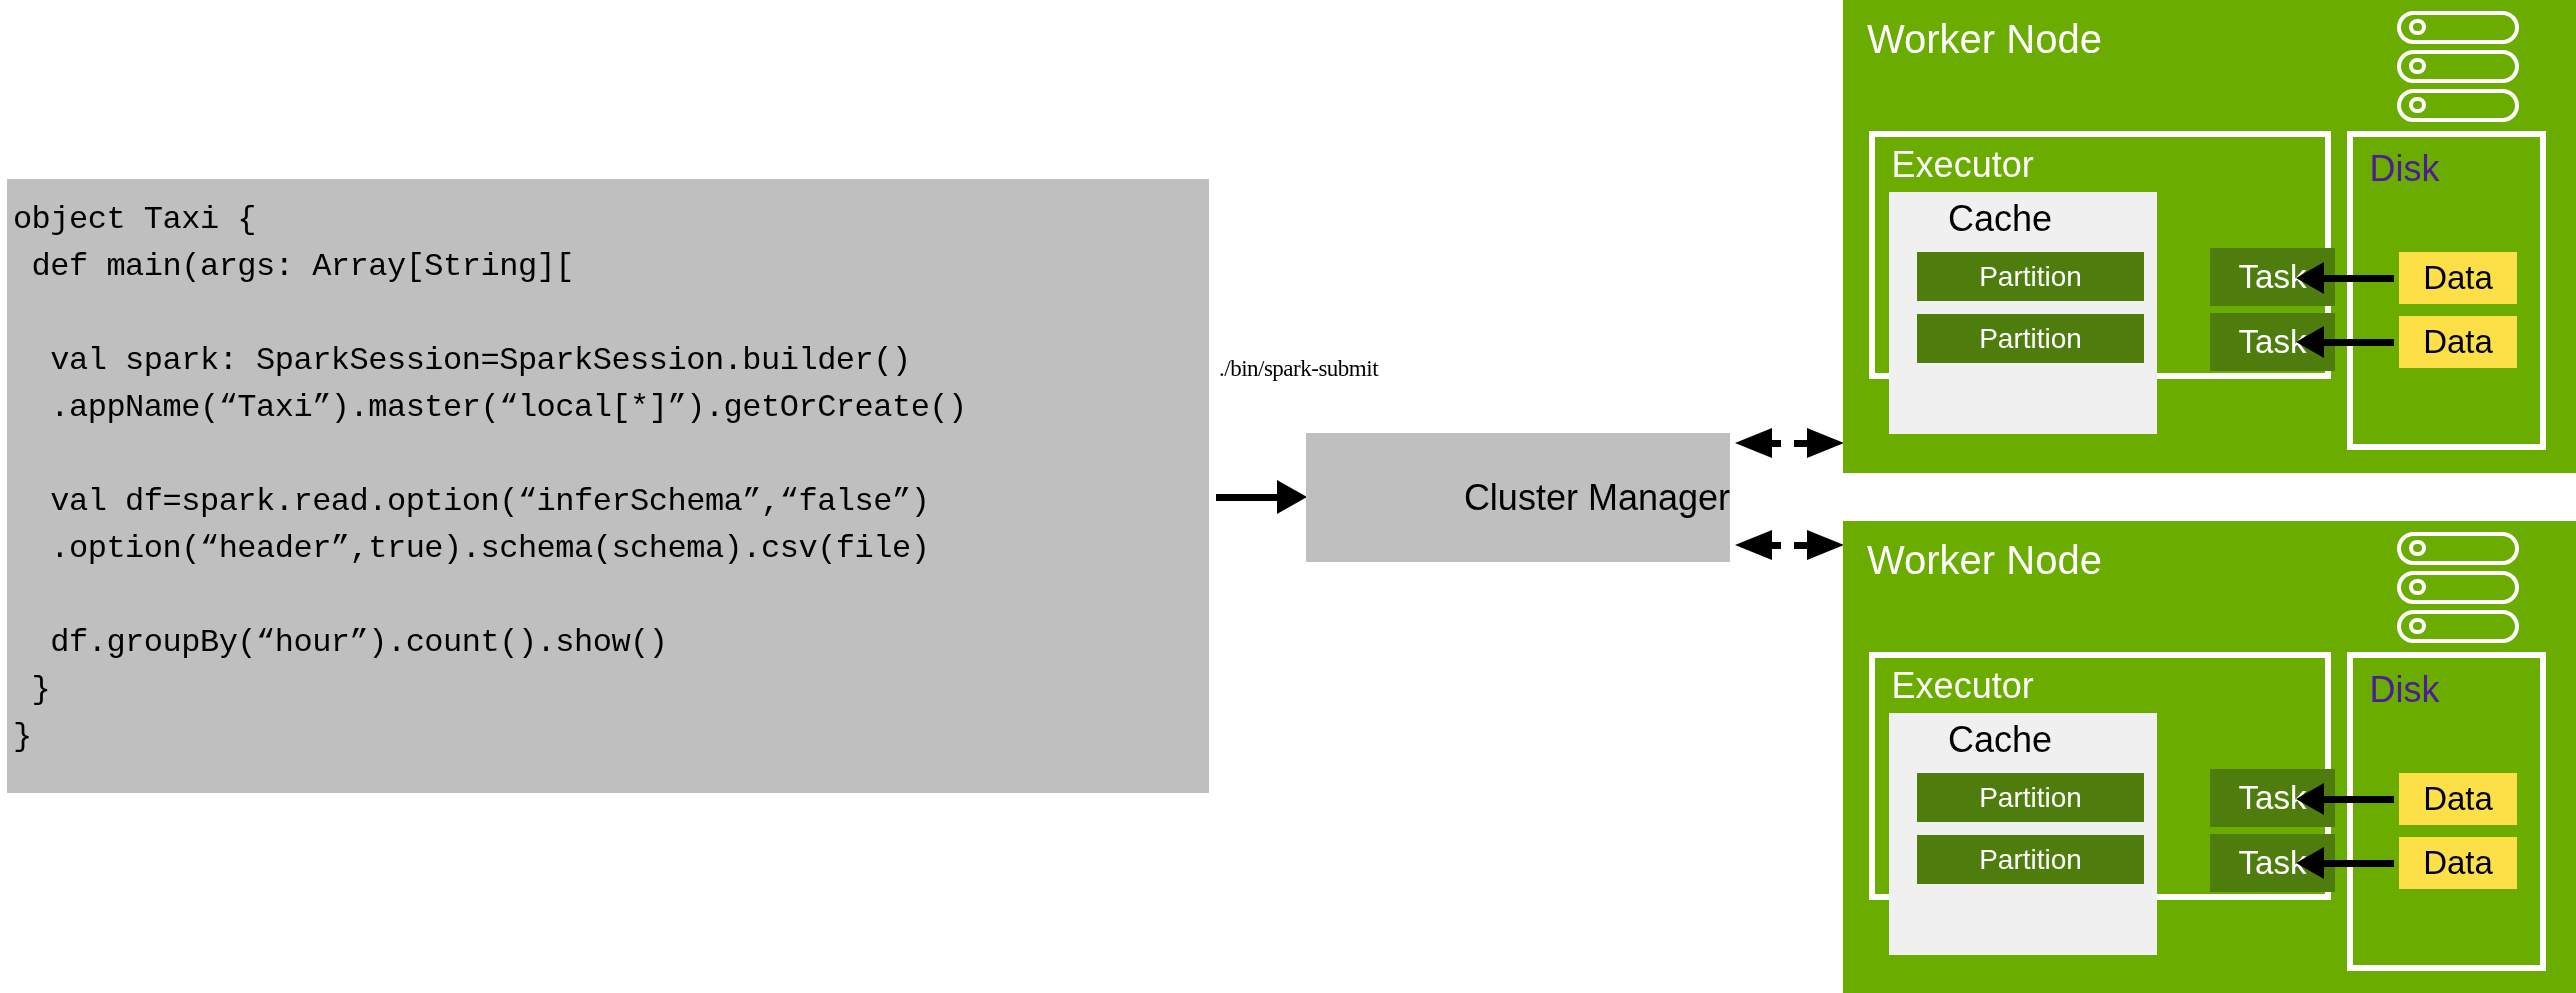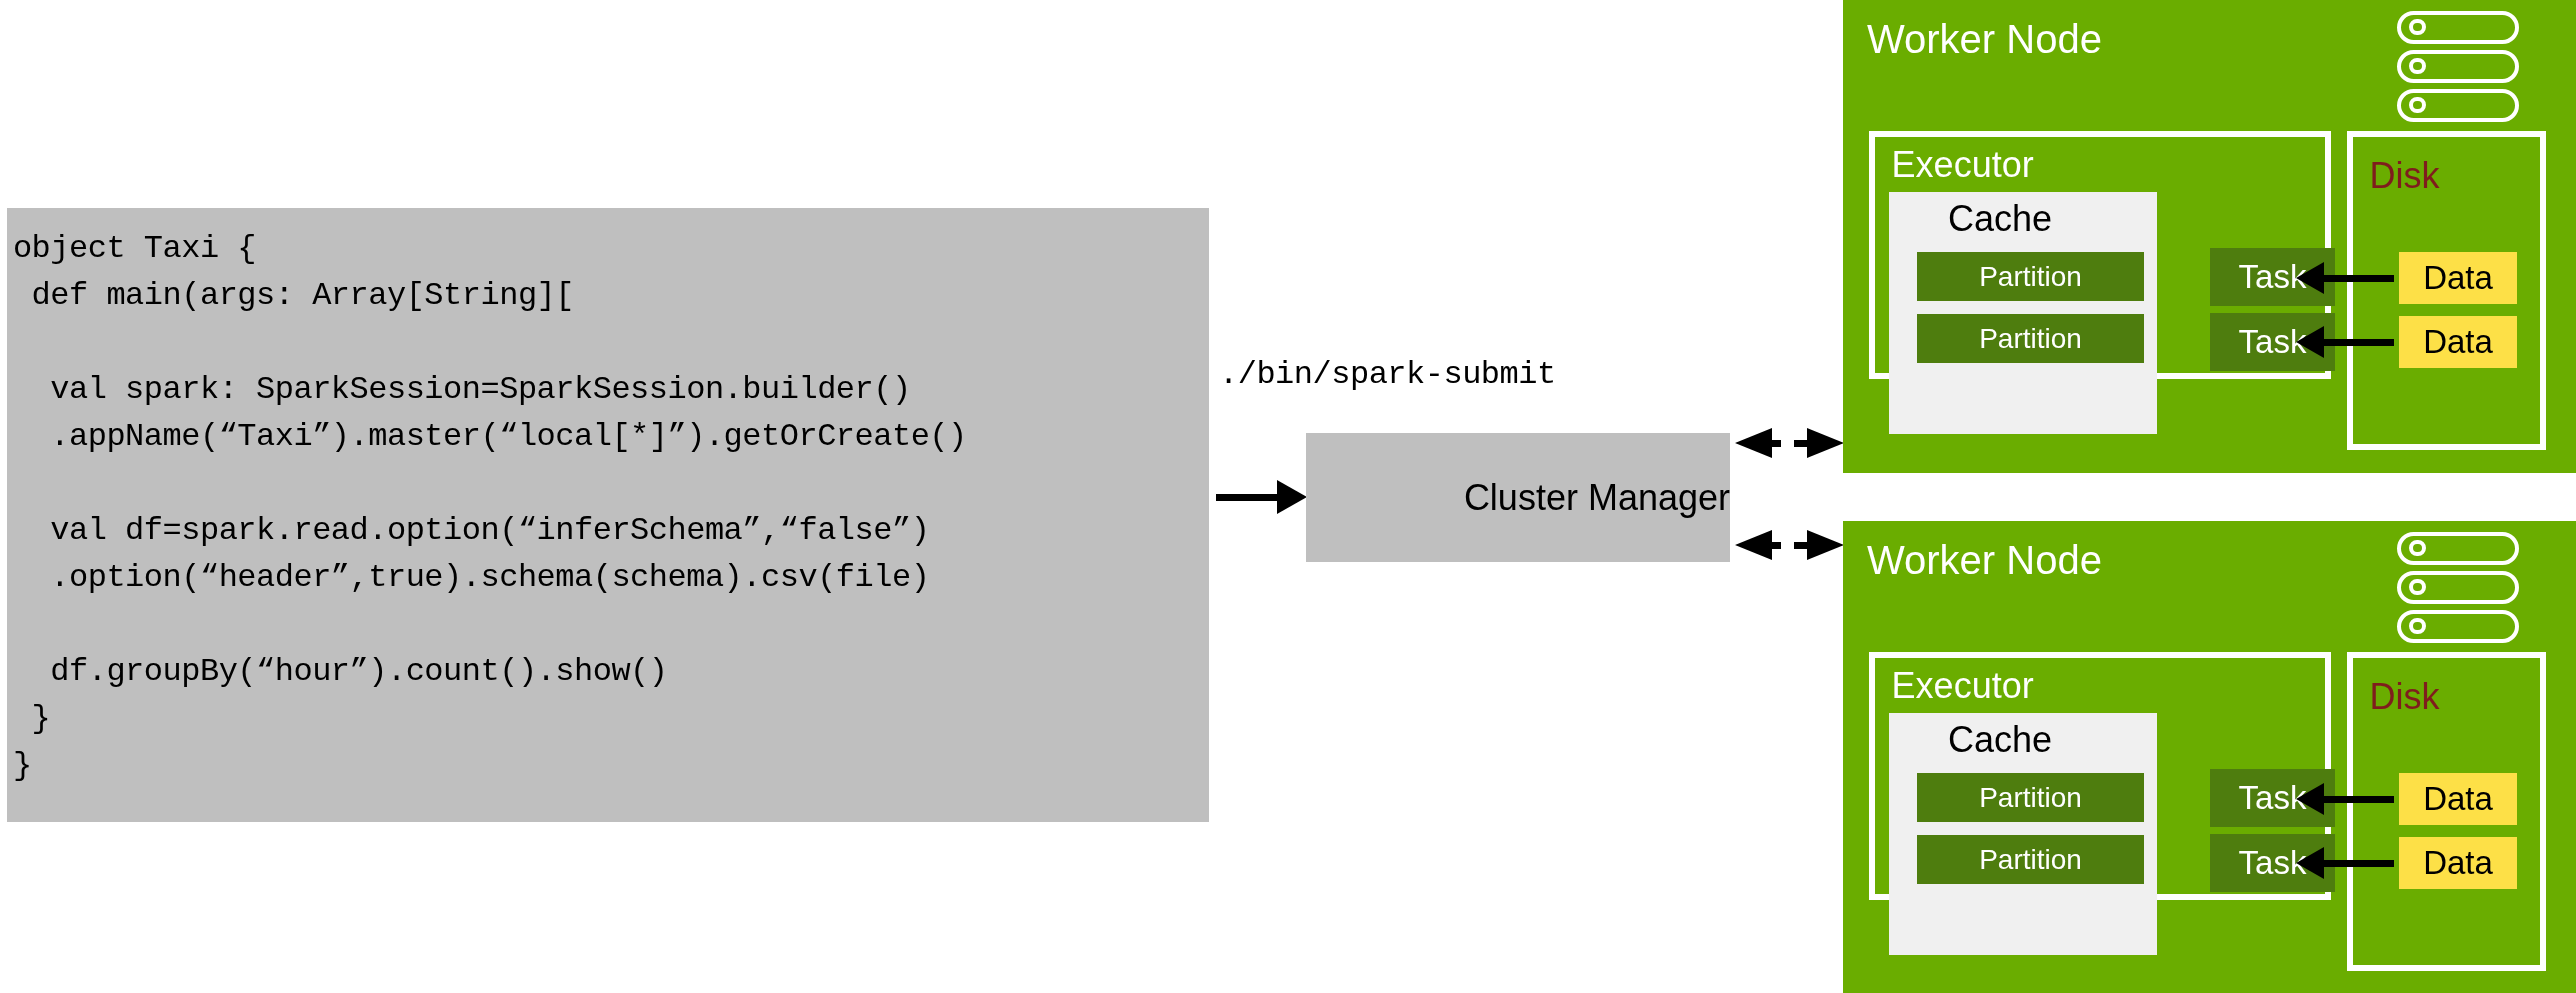--- a/index.html
+++ b/index.html
@@ -1,35 +1,35 @@
 <!DOCTYPE html>
 <html style="font-size:15px"><head>
 <meta charset="utf-8">
 <style>
   html,body{margin:0;padding:0;background:#ffffff;}
   body{width:2576px;height:993px;position:relative;overflow:hidden;
        font-family:"Liberation Sans",sans-serif;}
 
   
   #code-panel{
-    position:absolute;left:7.4px;top:208px;width:1202px;height:614px;
+    position:absolute;left:7.4px;top:179px;width:1202px;height:614px;
     background:#bfbfbf;box-sizing:border-box;padding:16.6px 0 0 0;
   }
   .code-line{
     font-family:"Liberation Mono","DejaVu Sans Mono",monospace;
     font-size:32px;line-height:47px;color:#000000;white-space:pre;
     padding-left:5.5px;letter-spacing:-0.5px;
   }
   .code-blank{height:47px;}
 
   
   #submit-label{
     position:absolute;left:1219px;top:356px;
-    font-family:Liberation Mono, monospace;
-    font-size:32px;color:#000000;white-space:pre;letter-spacing:-0.5px;
+    font-family:Liberation Serif, serif;
+    font-size:23px;color:#000000;white-space:pre;letter-spacing:-0.5px;
   }
 
   
   #cluster-manager{
     position:absolute;left:1306px;top:433px;width:424px;height:129px;
     background:#bfbfbf;display:flex;align-items:center;justify-content:flex-end;
   }
   #cluster-manager .cm-label{font-size:36px;color:#000;}
 
   
@@ -95,21 +95,21 @@
     display:flex;align-items:center;justify-content:center;
     font-size:33px;color:#fff;box-sizing:border-box;margin-left:34px;
   }
   .t1{top:111px;}
   .t2{top:176px;}
 
   .disk-box{
     position:absolute;left:504px;top:131px;width:199px;height:319px;
     border:6.5px solid #fff;box-sizing:border-box;
   }
-  .disk-title{position:absolute;left:16.6px;top:18px;font-size:36px;color:#7f1d1d;}
+  .disk-title{position:absolute;left:16.6px;top:11px;font-size:36px;color:#4c1d95;}
   .data-box{
     position:absolute;left:46px;width:118px;height:52px;background:#fde047;
     display:flex;align-items:center;justify-content:center;
     font-size:33px;color:#000;box-sizing:border-box;
   }
   .d1{top:115px;}
   .d2{top:179px;}
 
   
   .data-arrow{position:absolute;height:6.5px;background:#000;}

